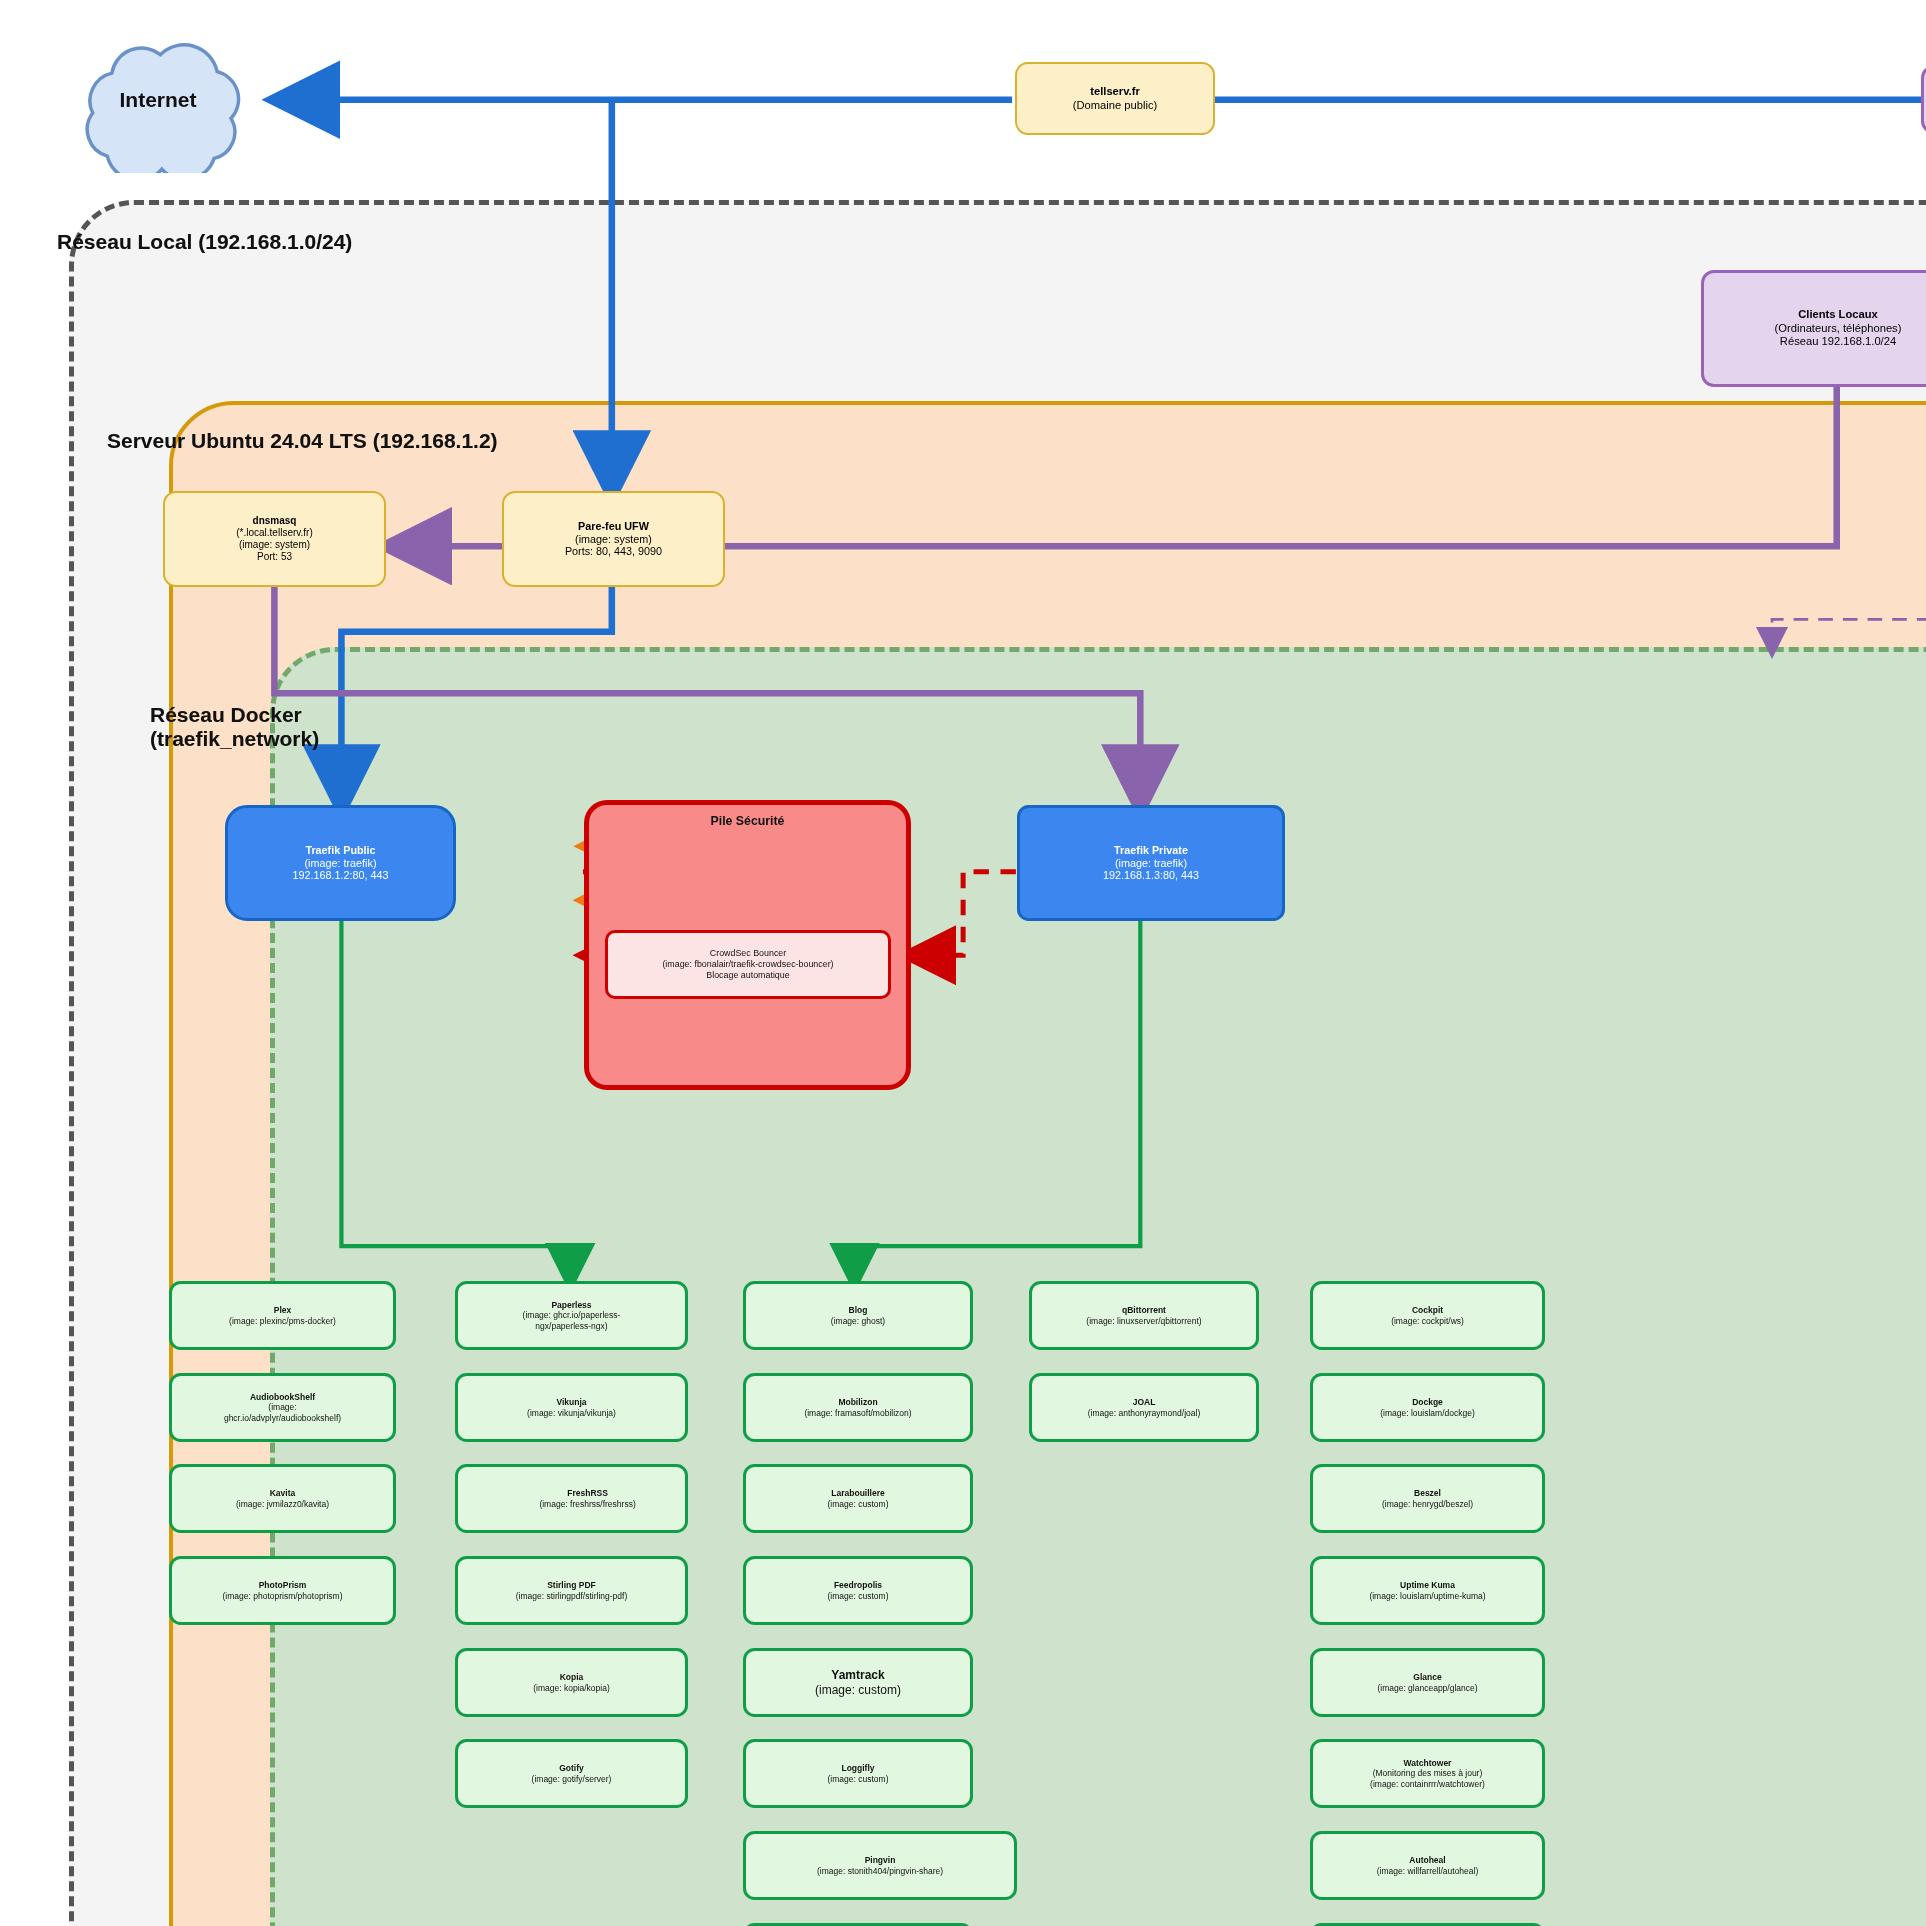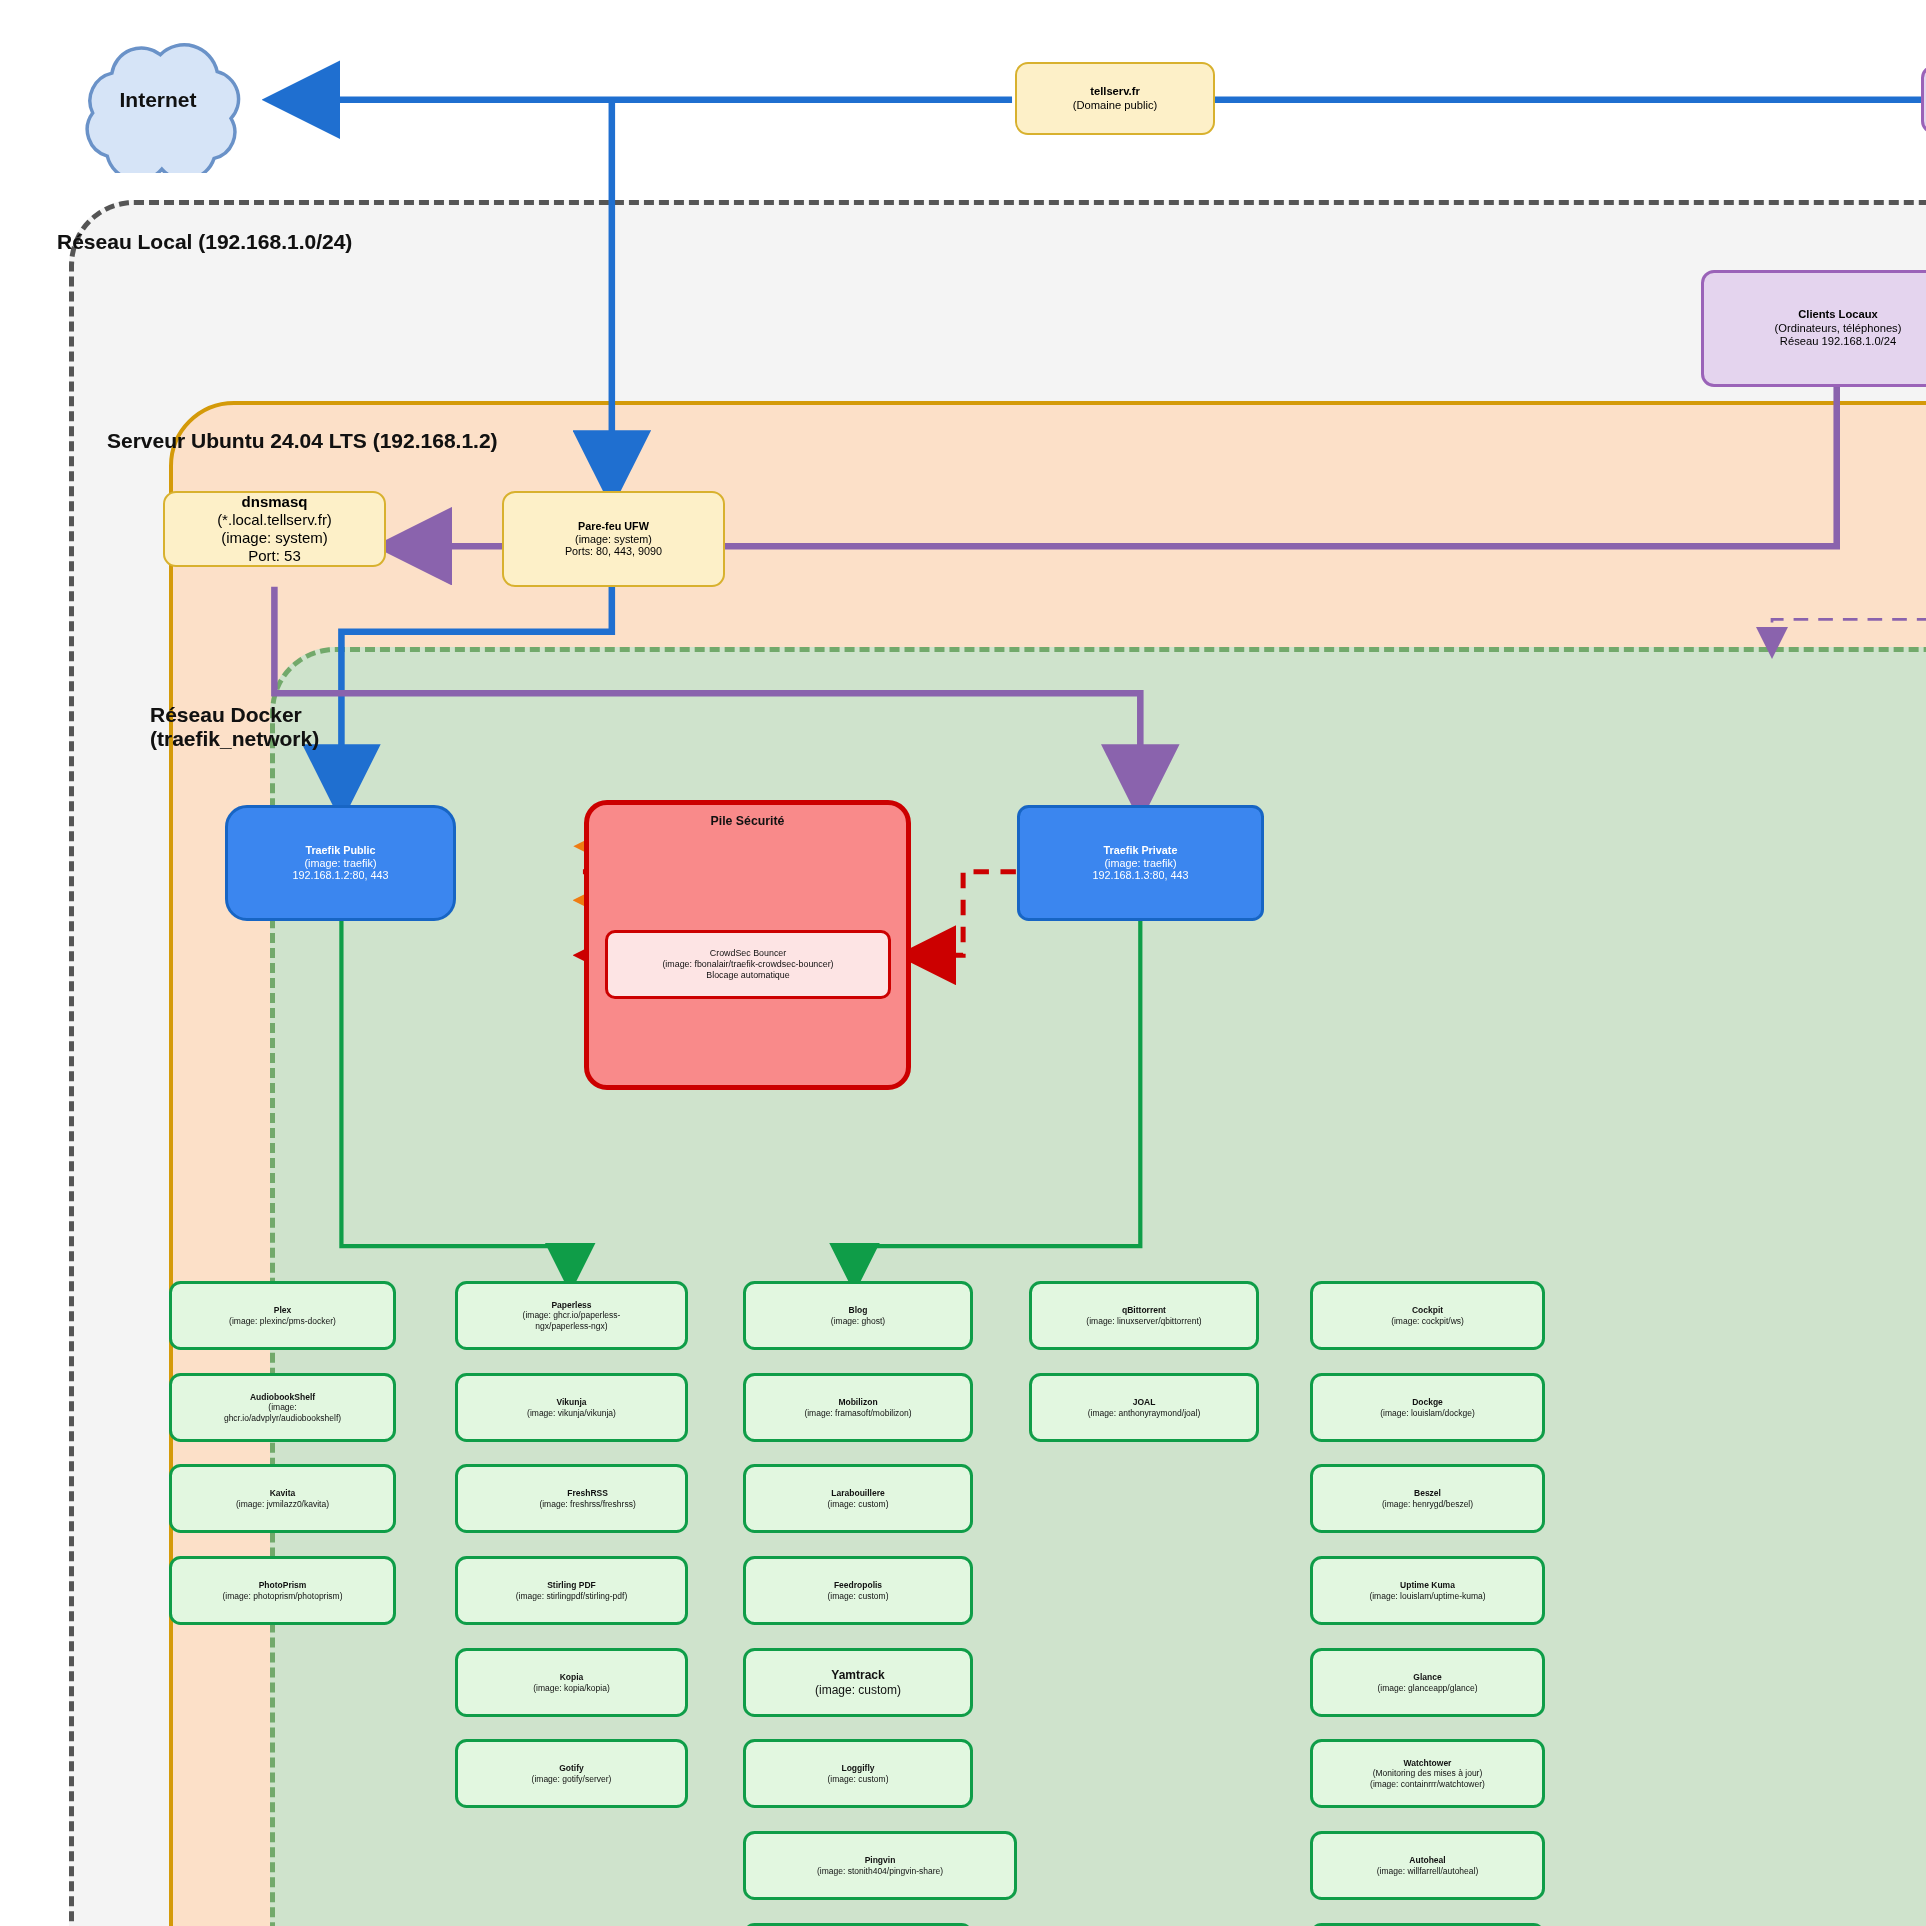--- a/index.html
+++ b/index.html
@@ -122,40 +122,40 @@
     
     
   </div>
 
   <div class="node n-purple" style="left:1701px;top:270px;width:274px;height:117px;font-size:11.2px;">
     <div class="ttl">Clients Locaux</div>
     <div class="sub">(Ordinateurs, téléphones)</div>
     <div class="sub">Réseau 192.168.1.0/24</div>
   </div>
 
-  <div class="node n-yellow" style="left:163px;top:491px;width:223px;height:76px;font-size:15px;text-align:right;">
+  <div class="node n-yellow" style="left:163px;top:491px;width:223px;height:96px;font-size:10px;text-align:right;">
     <div class="ttl">dnsmasq</div>
     <div class="sub">(*.local.tellserv.fr)</div>
     <div class="sub">(image: system)</div>
     <div class="sub">Port: 53</div>
   </div>
 
   <div class="node n-yellow" style="left:502px;top:491px;width:223px;height:96px;font-size:10.8px;">
     <div class="ttl">Pare-feu UFW</div>
     <div class="sub">(image: system)</div>
     <div class="sub">Ports: 80, 443, 9090</div>
   </div>
 
   <div class="node n-blue" style="left:225px;top:805px;width:231px;height:116px;font-size:10.8px;border-radius:22px;">
     <div class="ttl">Traefik Public</div>
     <div class="sub">(image: traefik)</div>
     <div class="sub">192.168.1.2:80, 443</div>
   </div>
 
-  <div class="node n-blue" style="left:1017px;top:805px;width:247px;height:116px;font-size:10.8px;border-radius:11.6px;">
+  <div class="node n-blue" style="left:1017px;top:805px;width:268px;height:116px;font-size:10.8px;border-radius:11.6px;">
     <div class="ttl">Traefik Private</div>
     <div class="sub">(image: traefik)</div>
     <div class="sub">192.168.1.3:80, 443</div>
   </div>
 
   <div class="zone n-redwrap" style="left:584px;top:800px;width:327px;height:290px;z-index:10;">
     <div style="text-align:center;font-weight:bold;font-size:12.3px;color:#111;margin-top:9.2px;">Pile Sécurité</div>
   </div>
 
 

